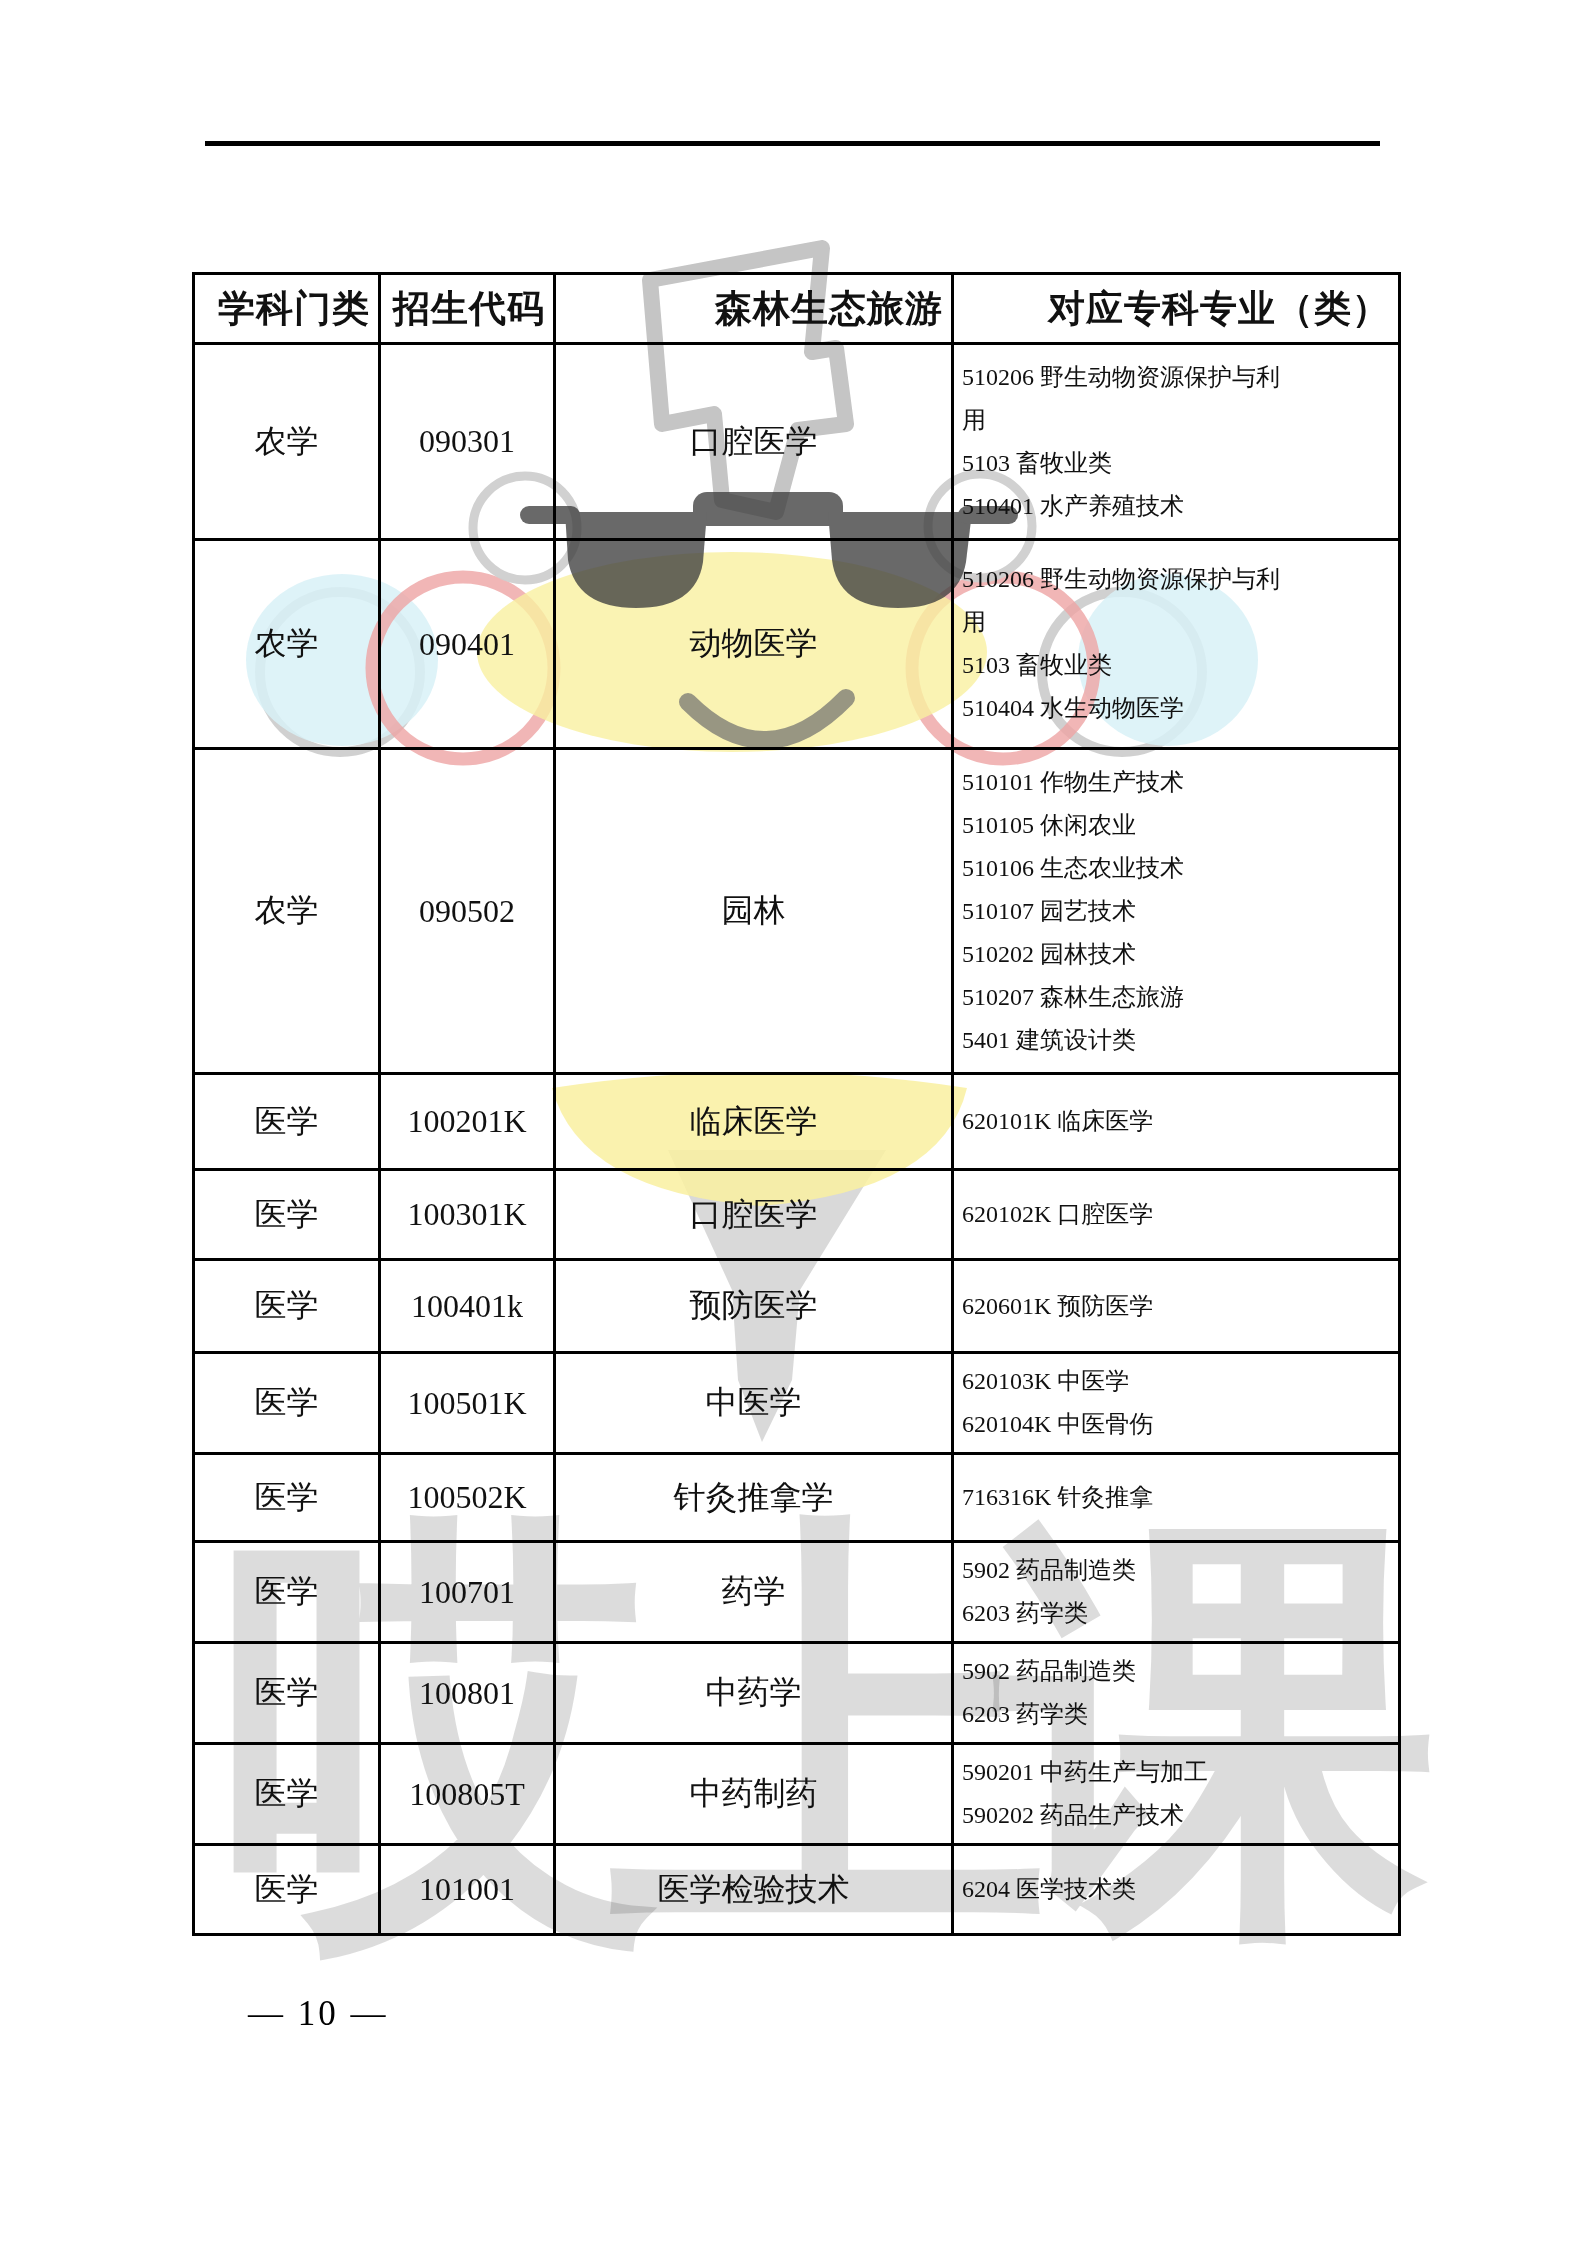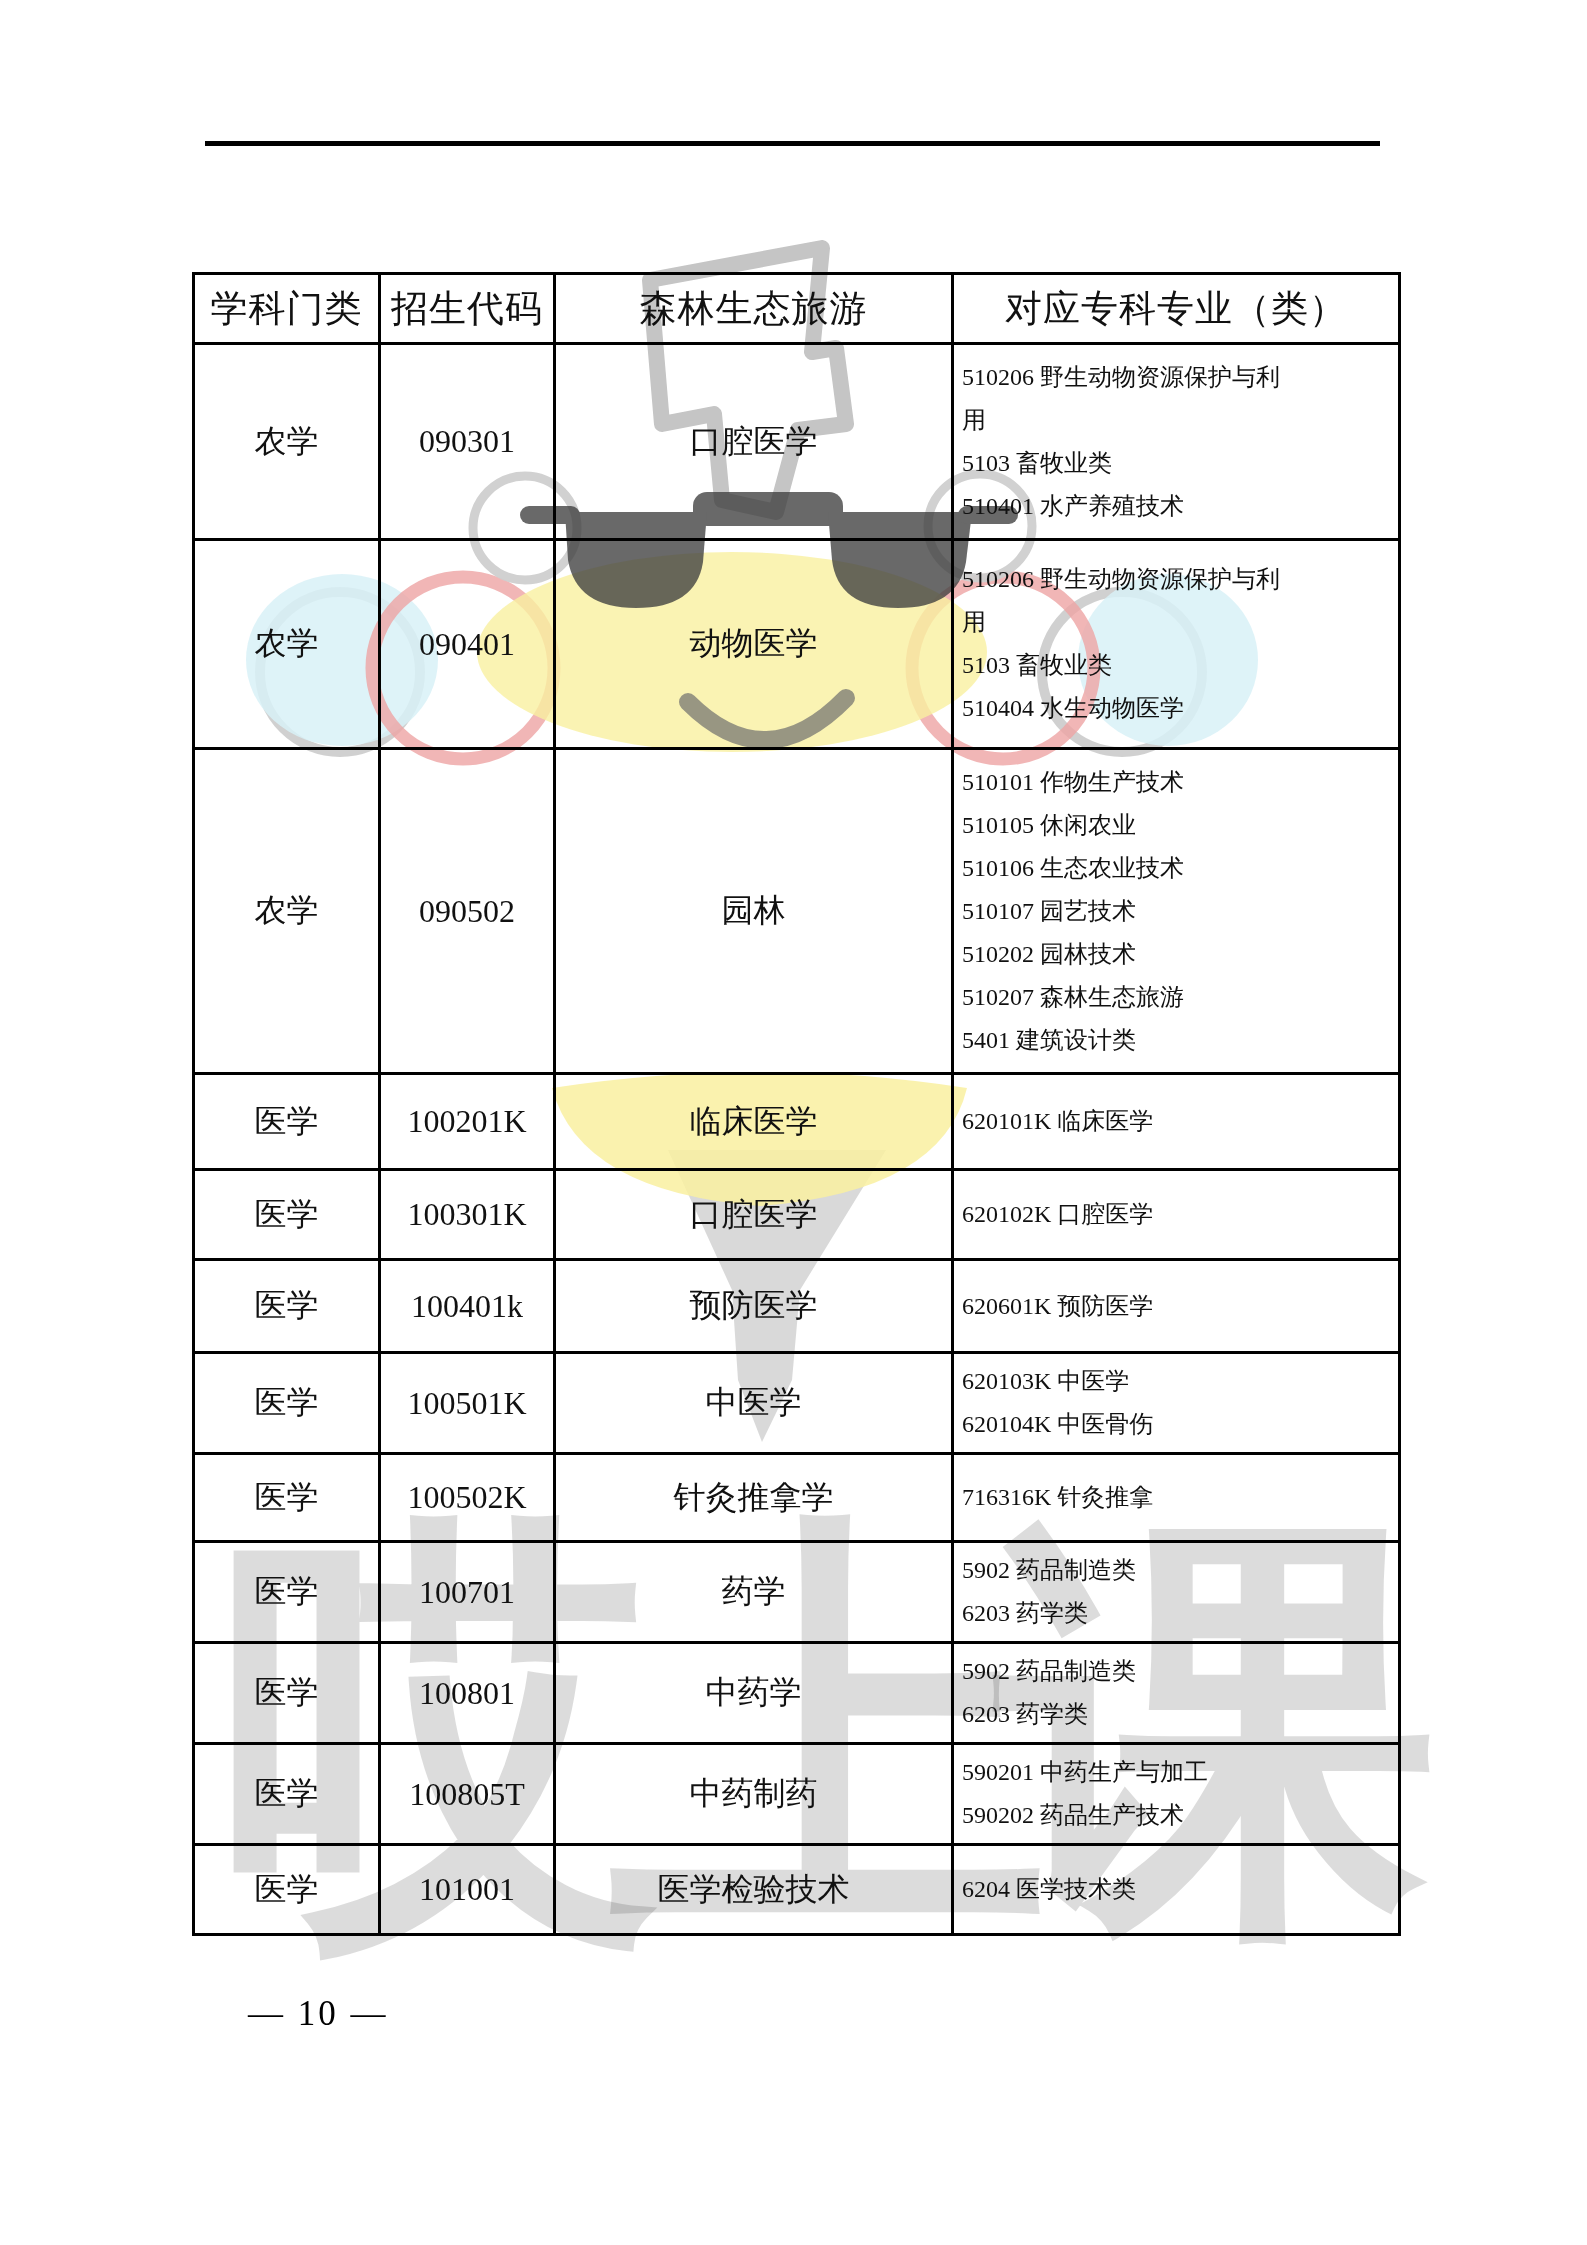--- a/index.html
+++ b/index.html
@@ -40,21 +40,21 @@
     width:1206px;
     background:transparent;
   }
   table.majors th, table.majors td{
     border:3px solid #000;
     padding:6px 8px;
     background:transparent;
     box-sizing:border-box;
   }
   table.majors th{
-    font-size:37px;font-weight:normal;text-align:center;
+    font-size:37px;font-weight:bold;text-align:right;
     height:70px;letter-spacing:1px;
   }
   td.c-cat, td.c-code, td.c-major{
     text-align:center;vertical-align:middle;
     font-size:32px;
   }
   td.c-targets{
     text-align:left;vertical-align:middle;
     font-size:24px;
     padding-left:13px;

